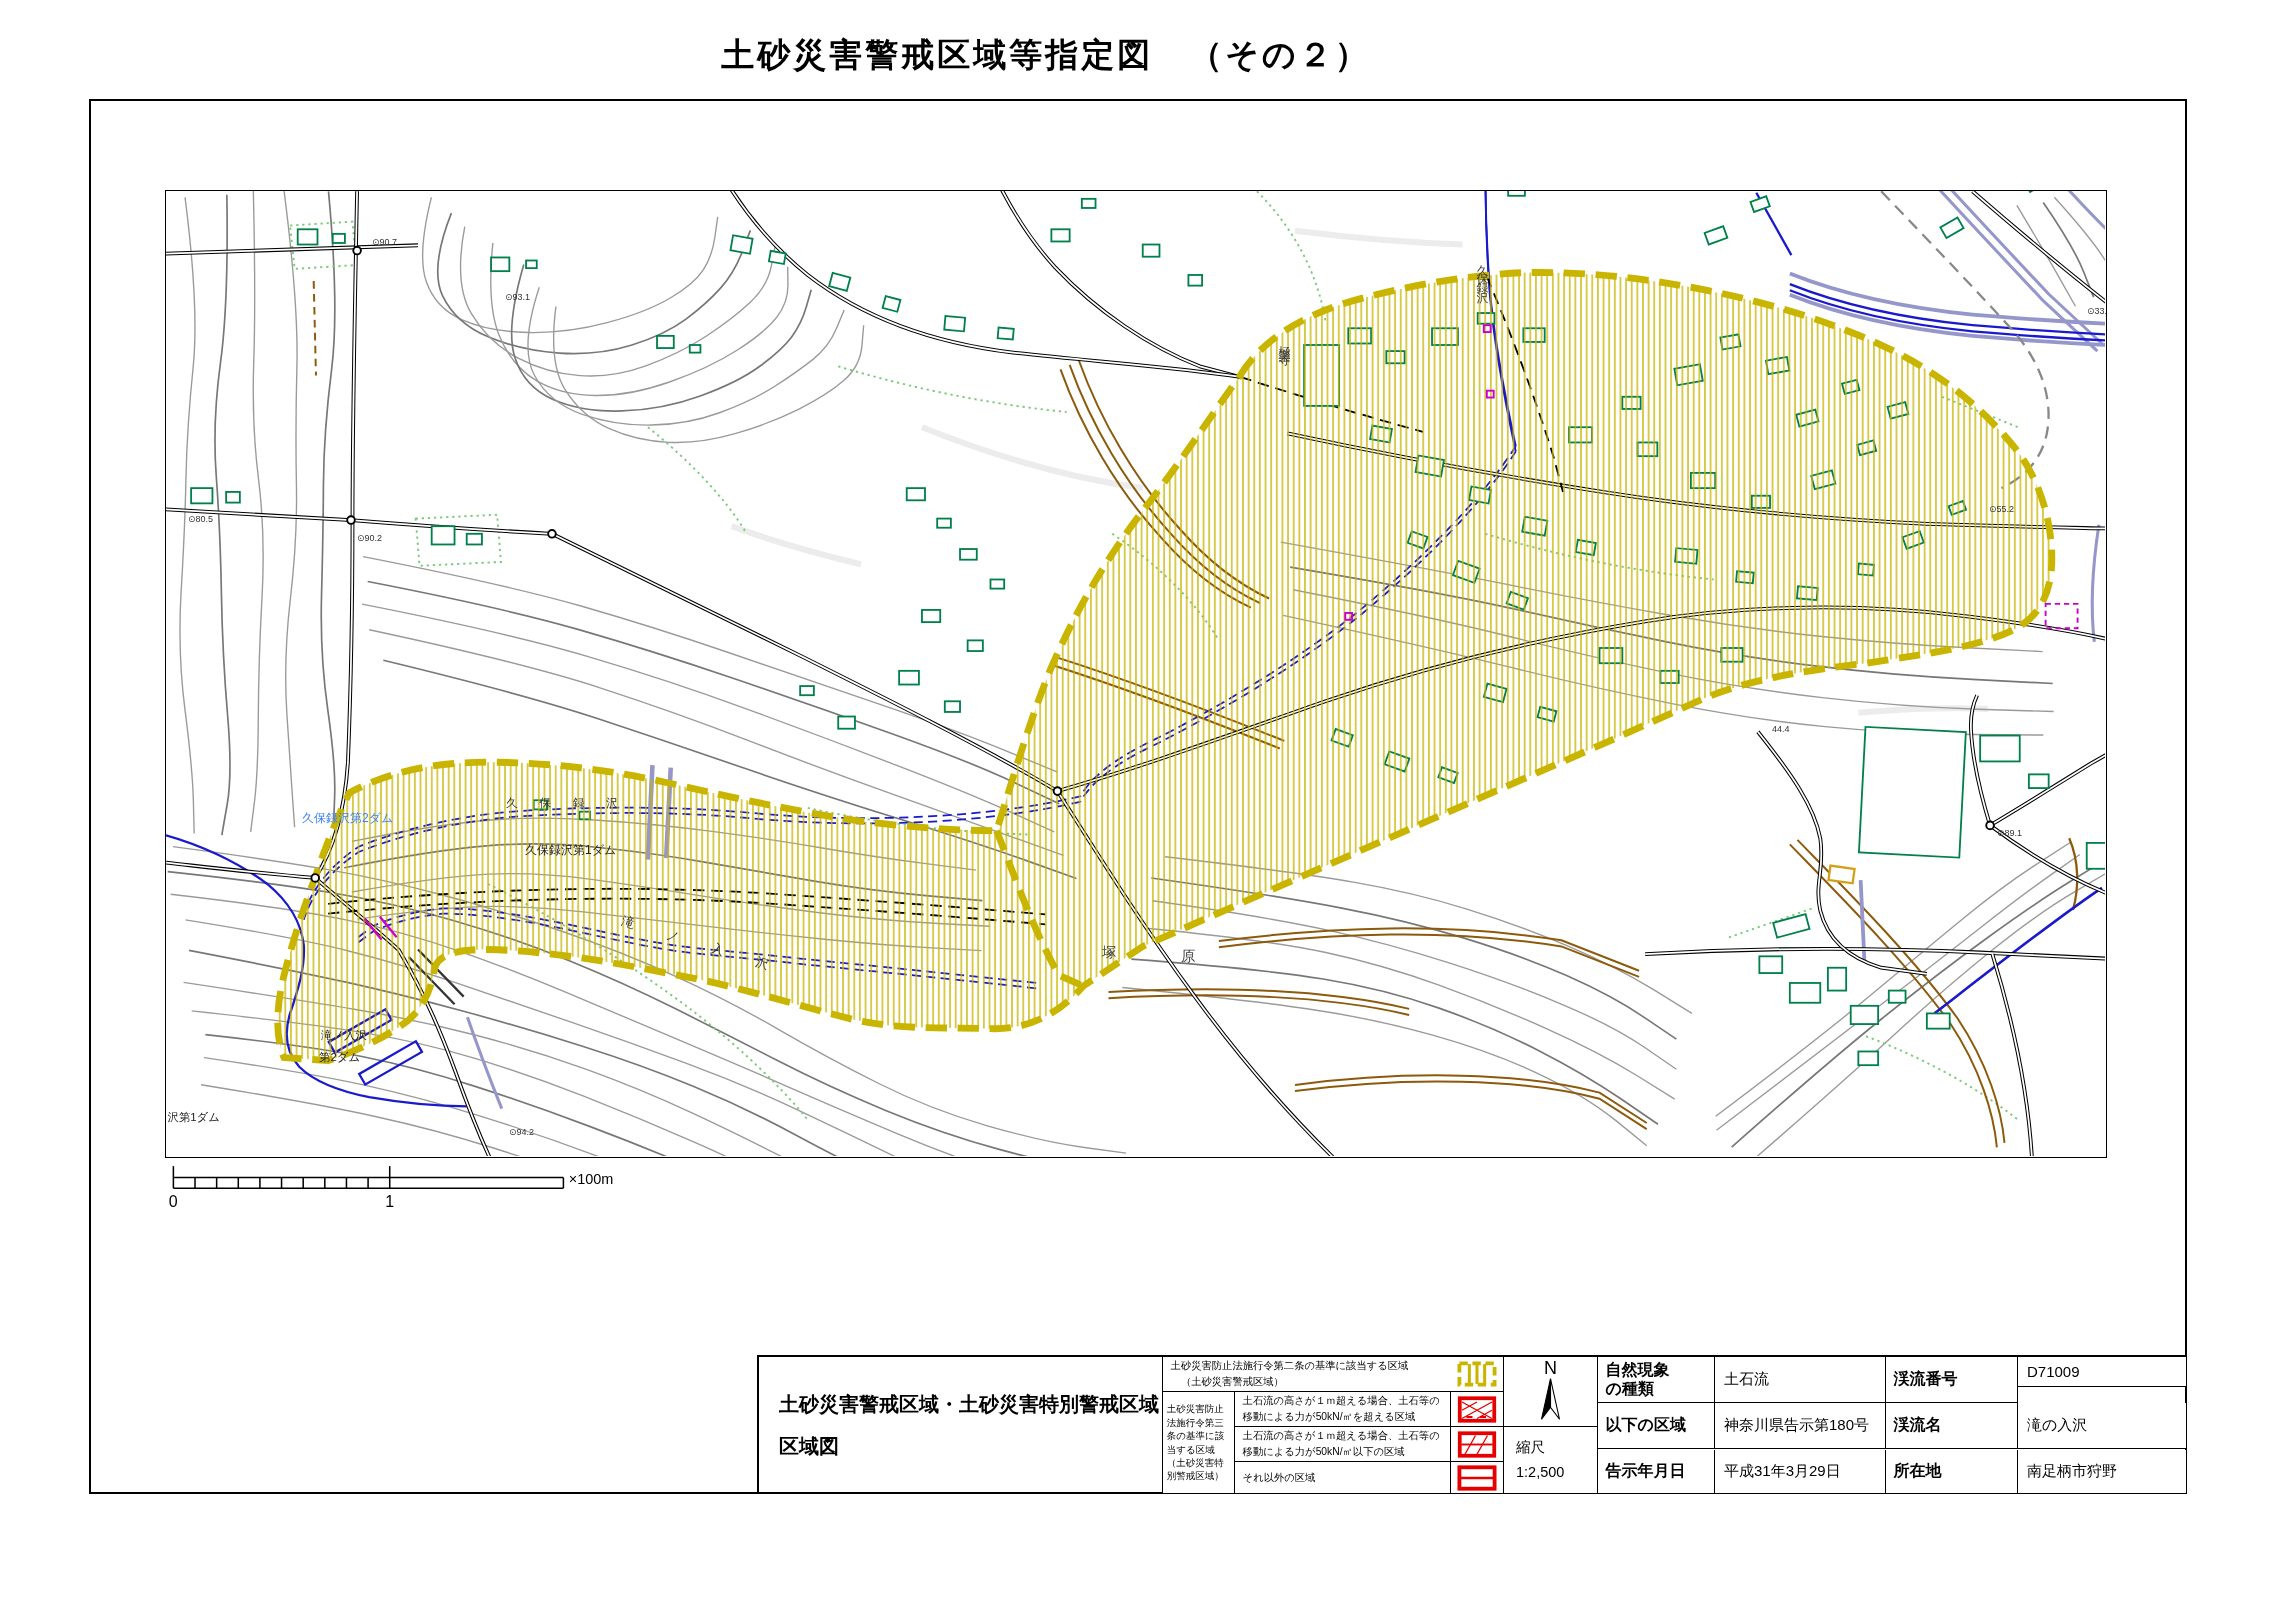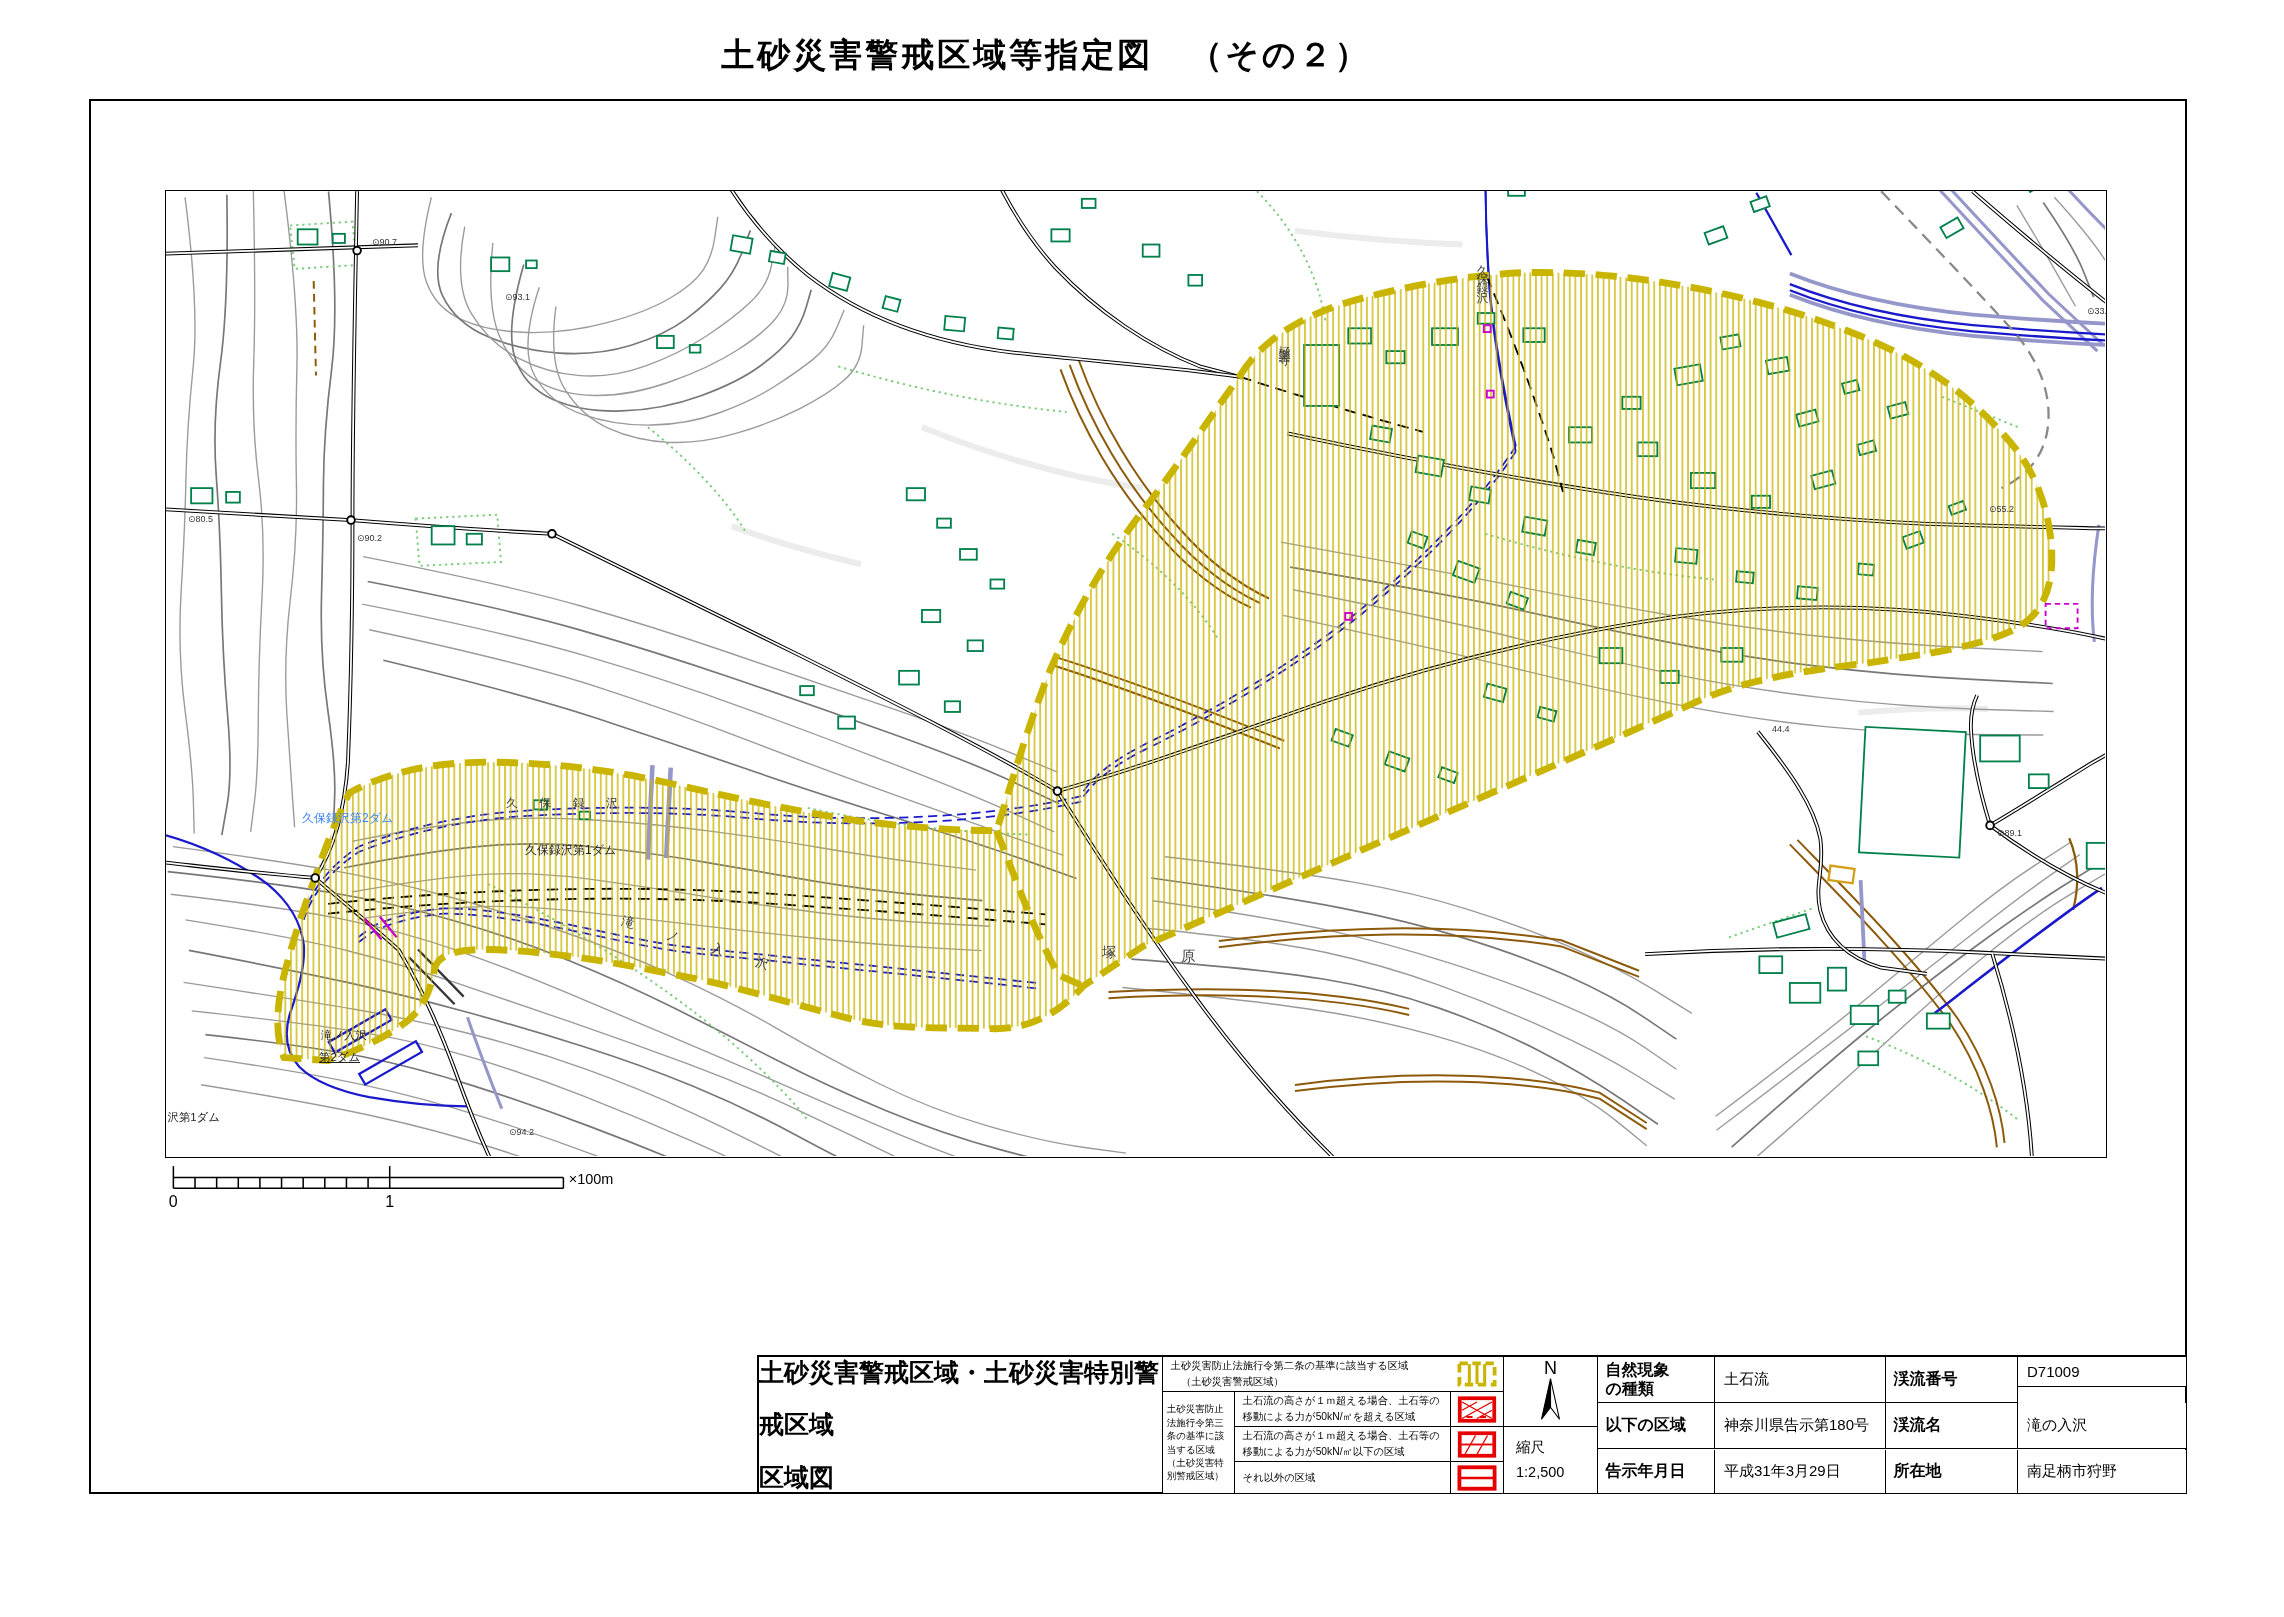--- a/index.html
+++ b/index.html
@@ -14,21 +14,21 @@
   .mlabel{position:absolute;white-space:pre;line-height:1.05;transform-origin:0 0}
   .vert{writing-mode:vertical-rl}
   
   #scalebar{left:165px;top:1160px;width:518px;height:61px}
   
   #panel{left:757px;top:1355px;width:1430px;height:139px;border:2.3px solid #000;background:#fff}
   .cell{position:absolute;border-right:1.5px solid #000;border-bottom:1.5px solid #000;
     display:flex;align-items:center;overflow:hidden;background:#fff;color:#000}
   .nb{border-bottom:none}.nr{border-right:none}
   .pre{white-space:pre-line}
-  .c-title{font-size:25px;font-weight:bold;line-height:2.1;}
+  .c-title{font-size:20px;font-weight:bold;line-height:2.1;padding-left:20px}
   .c-desc{font-size:10.3px;line-height:1.55;padding:1.5px 7.6px}
   .c-glabel{font-size:9.5px;line-height:1.42;padding:1.5px 3.8px}
   .c-sym{justify-content:center}
   .c-info-l{font-size:16px;font-weight:bold;padding-left:7.6px;line-height:1.15}
   .c-info-v{font-size:15px;padding-left:9px}
   .c-scale{font-size:14.5px;line-height:1.7;padding-left:12px}
   .c-north{justify-content:center}
   svg{display:block}
 </style>
 </head>
@@ -359,21 +359,21 @@
     </g>
   </svg>
   <div id="map-labels">
       <div class="mlabel vert" style="left: 1112px; top: 145px; font-size: 12px; color: rgb(58, 58, 58); letter-spacing: 3.8px;">極楽寺</div>
       <div class="mlabel vert" style="left: 1310px; top: 64px; font-size: 12px; color: rgb(58, 58, 58); letter-spacing: 9px;">久保録沢</div>
       <div class="mlabel" style="left: 340px; top: 606px; font-size: 12px; color: rgb(58, 58, 58); letter-spacing: 9px;">久 保 録 沢</div>
       <div class="mlabel" style="left: 136px; top: 621px; font-size: 12px; color: #3b82f6;">久保録沢第2ダム</div>
       <div class="mlabel" style="left: 359px; top: 653px; font-size: 12px; color: rgb(34, 34, 34);">久保録沢第1ダム</div>
       <div class="mlabel" style="left: 458px; top: 723px; font-size: 13px; color: rgb(58, 58, 58); letter-spacing: 15px; transform: rotate(17deg);">滝 ノ 入 沢</div>
       <div class="mlabel" style="left: 155px; top: 839px; font-size: 11.4px; color: rgb(34, 34, 34);">滝ノ入沢</div>
-      <div class="mlabel" style="left: 153px; top: 861px; font-size: 11.4px; color: rgb(34, 34, 34); text-decoration: underline;">第2ダム</div>
+      <div class="mlabel" style="left: 153px; top: 861px; font-size: 11.4px; color: rgb(34, 34, 34);">第2ダム</div>
       <div class="mlabel" style="left: 1.5px; top: 921px; font-size: 11.4px; color: rgb(34, 34, 34);">沢第1ダム</div>
       <div class="mlabel" style="left: 936px; top: 754px; font-size: 14.5px; color: rgb(68, 68, 68);">塚</div>
       <div class="mlabel" style="left: 1015px; top: 758px; font-size: 14.5px; color: rgb(68, 68, 68);">原</div>
       <div class="mlabel" style="left: 206px; top: 47px; font-size: 9px; color: rgb(51, 51, 51);">⊙90.7</div>
       <div class="mlabel" style="left: 339px; top: 102px; font-size: 9px; color: rgb(51, 51, 51);">⊙93.1</div>
       <div class="mlabel" style="left: 22px; top: 324px; font-size: 9px; color: rgb(51, 51, 51);">⊙80.5</div>
       <div class="mlabel" style="left: 191px; top: 343px; font-size: 9px; color: rgb(51, 51, 51);">⊙90.2</div>
       <div class="mlabel" style="left: 343px; top: 929px; font-size: 9px; color: rgb(51, 51, 51); margin-top: 8px;">⊙94.2</div>
       <div class="mlabel" style="left: 1606px; top: 534px; font-size: 9px; color: rgb(51, 51, 51);">44.4</div>
       <div class="mlabel" style="left: 1831px; top: 638px; font-size: 9px; color: rgb(51, 51, 51);">⊙89.1</div>

